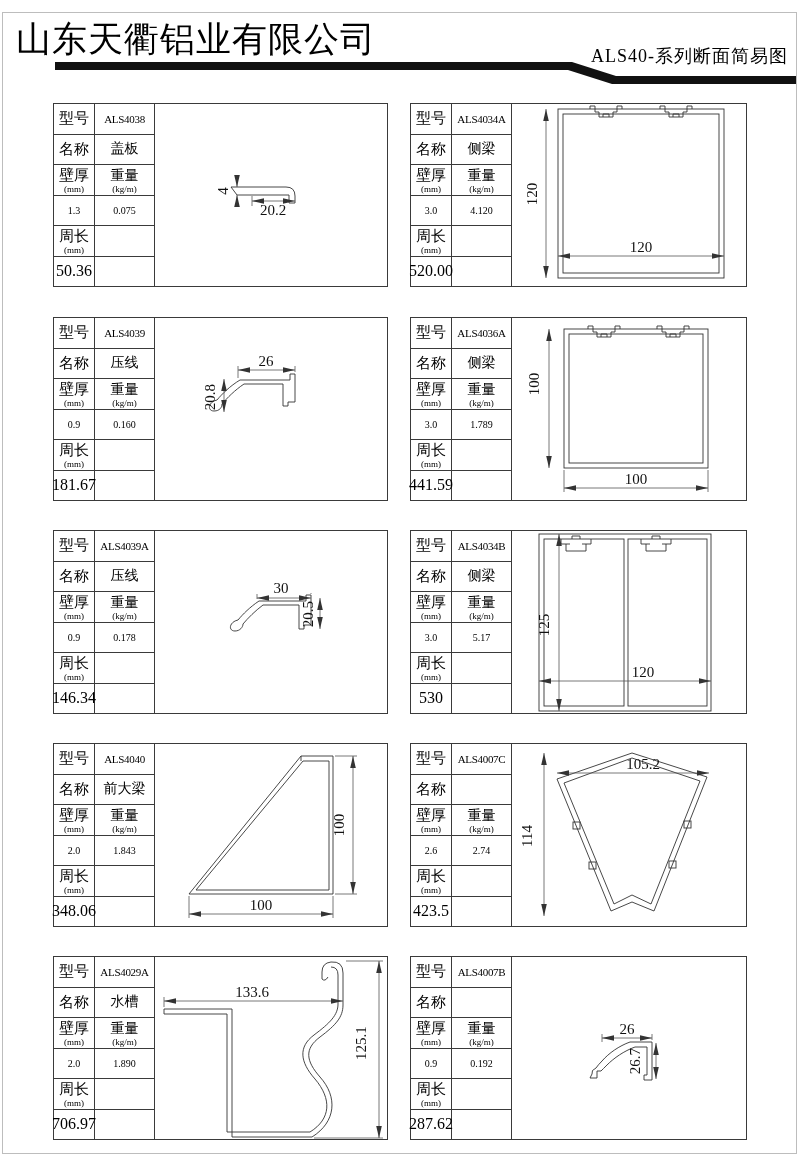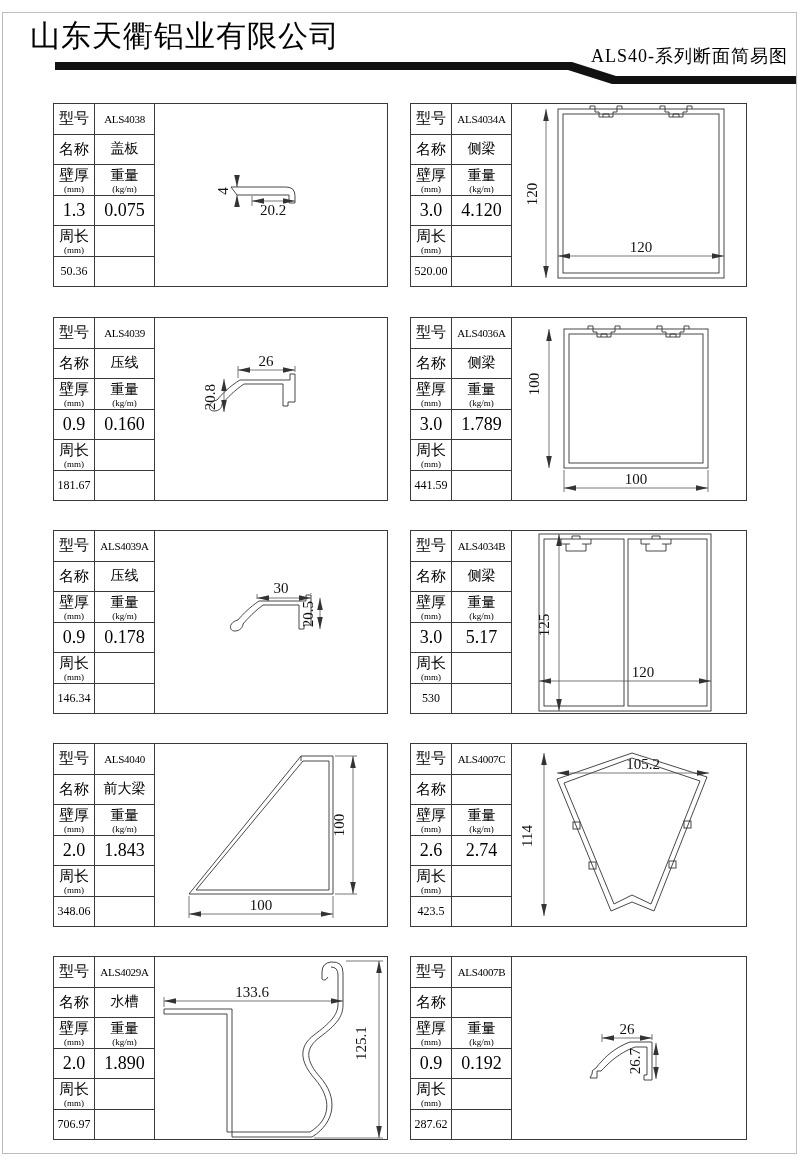--- a/index.html
+++ b/index.html
@@ -1,35 +1,35 @@
 <!DOCTYPE html>
 <html><head>
 <meta charset="utf-8">
 <style>
   html,body{margin:0;padding:0}
   body{width:800px;height:1168px;background:#fff;position:relative;overflow:hidden;
        font-family:"Liberation Serif","DejaVu Serif",serif;color:#000}
   .frame{position:absolute;left:2px;top:12px;width:793px;height:1140px;border:1px solid #bdbdbd}
-  .company{position:absolute;left:30px;top:16px;font-size:30px;letter-spacing:1px;white-space:nowrap}
+  .company{position:absolute;left:16px;top:16px;font-size:35px;letter-spacing:1px;white-space:nowrap}
   .series{position:absolute;right:12px;top:44px;font-size:18px;letter-spacing:1px;white-space:nowrap}
   .band{position:absolute;left:0;top:0}
   .cell{position:absolute;width:335px;height:184px;border:1px solid #3a3a3a;background:#fff;box-sizing:border-box}
   .cell.r{width:337px}
   .ptable{position:absolute;left:0;top:0;width:101px;height:100%;border-right:1px solid #3a3a3a;
           display:flex;flex-direction:column;box-sizing:border-box}
   .trow{flex:1;display:flex;border-bottom:1px solid #3a3a3a;min-height:0}
   .trow:last-child{border-bottom:none}
   .tc1{width:40px;border-right:1px solid #3a3a3a;display:flex;flex-direction:column;
        align-items:center;justify-content:center;font-size:15px;overflow:visible}
   .tc2{flex:1;display:flex;flex-direction:column;align-items:center;justify-content:center;
        font-size:14px;overflow:visible;white-space:nowrap}
   .model{font-size:11px;letter-spacing:-.3px}
   .unit{font-size:9px;line-height:8px}
-  .num{font-size:18px}
-  .pnum{font-size:12px;white-space:nowrap}
+  .num{font-size:10px}
+  .pnum{font-size:16px;white-space:nowrap}
   .dwg{position:absolute;left:0;top:0;pointer-events:none}
   .dwg path,.dwg line,.dwg rect,.dwg polygon{fill:none;stroke:#333;stroke-width:.9}
   .dwg .dl{stroke:#555;stroke-width:.8}
   .dwg text{fill:#111;font-size:15px;font-family:"Liberation Serif","DejaVu Serif",serif;stroke:none}
 </style>
 </head>
 <body>
 
 <svg width="0" height="0" style="position:absolute">
   <defs>

